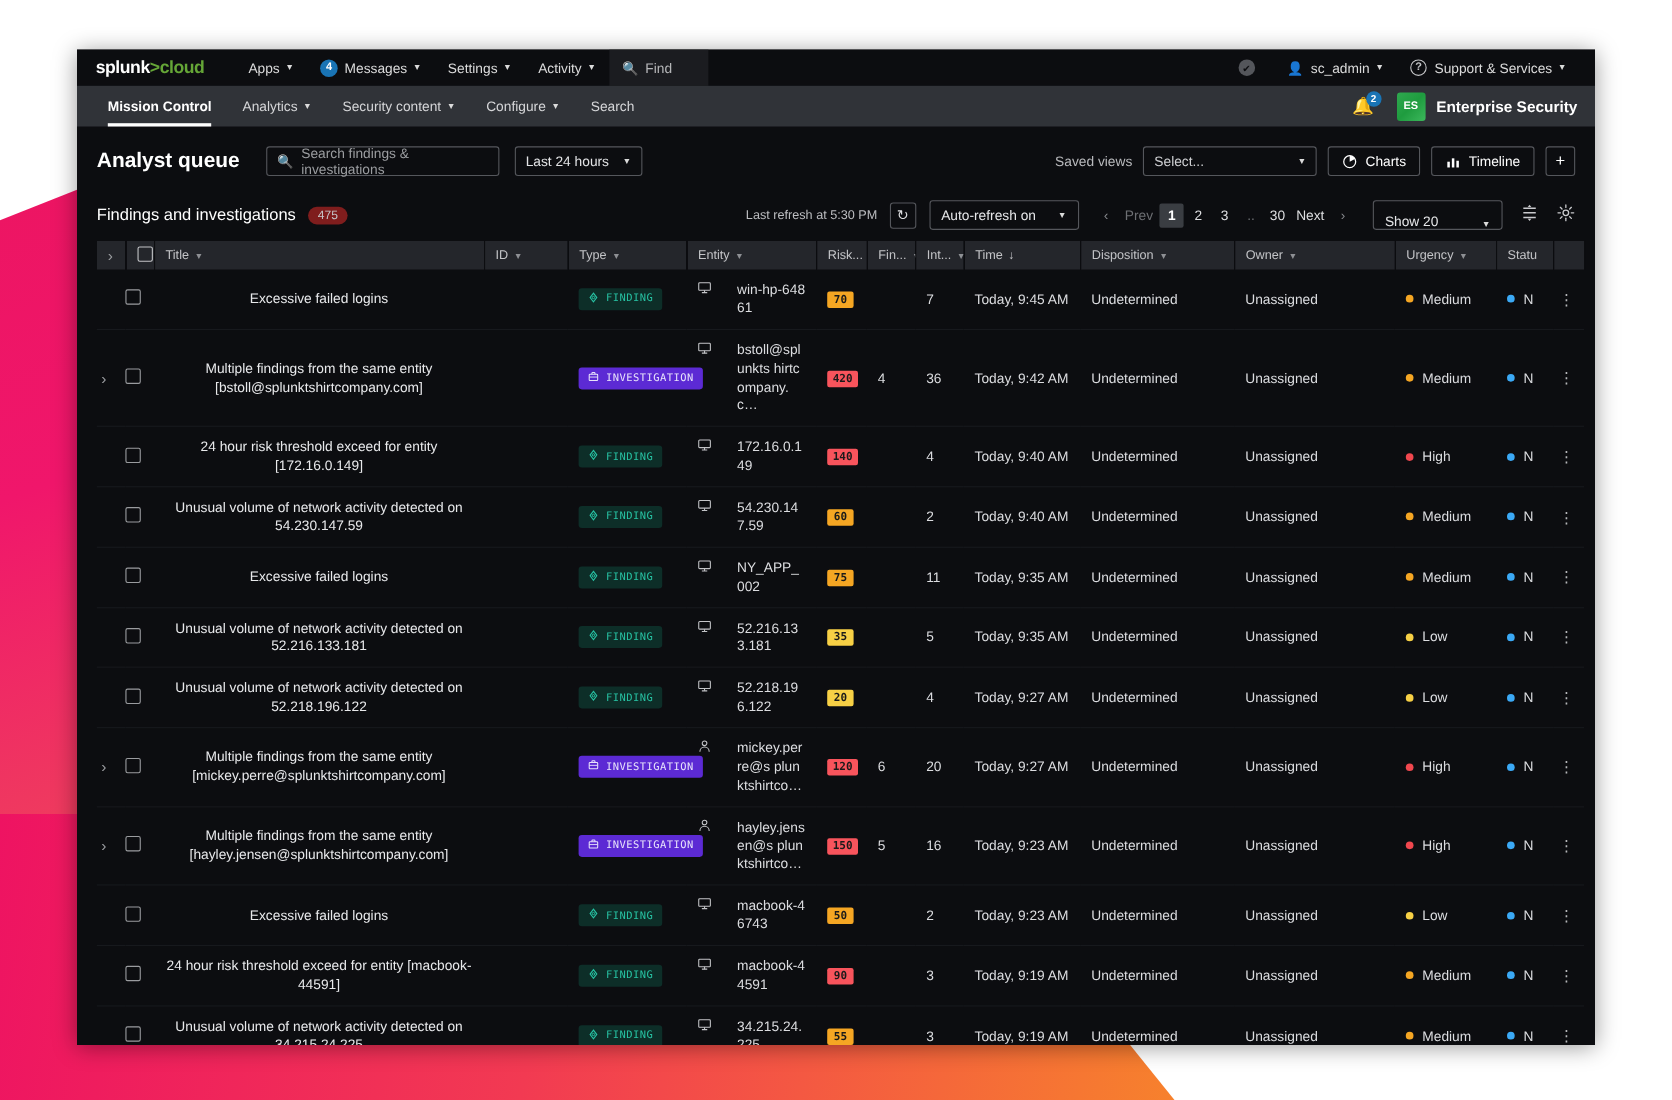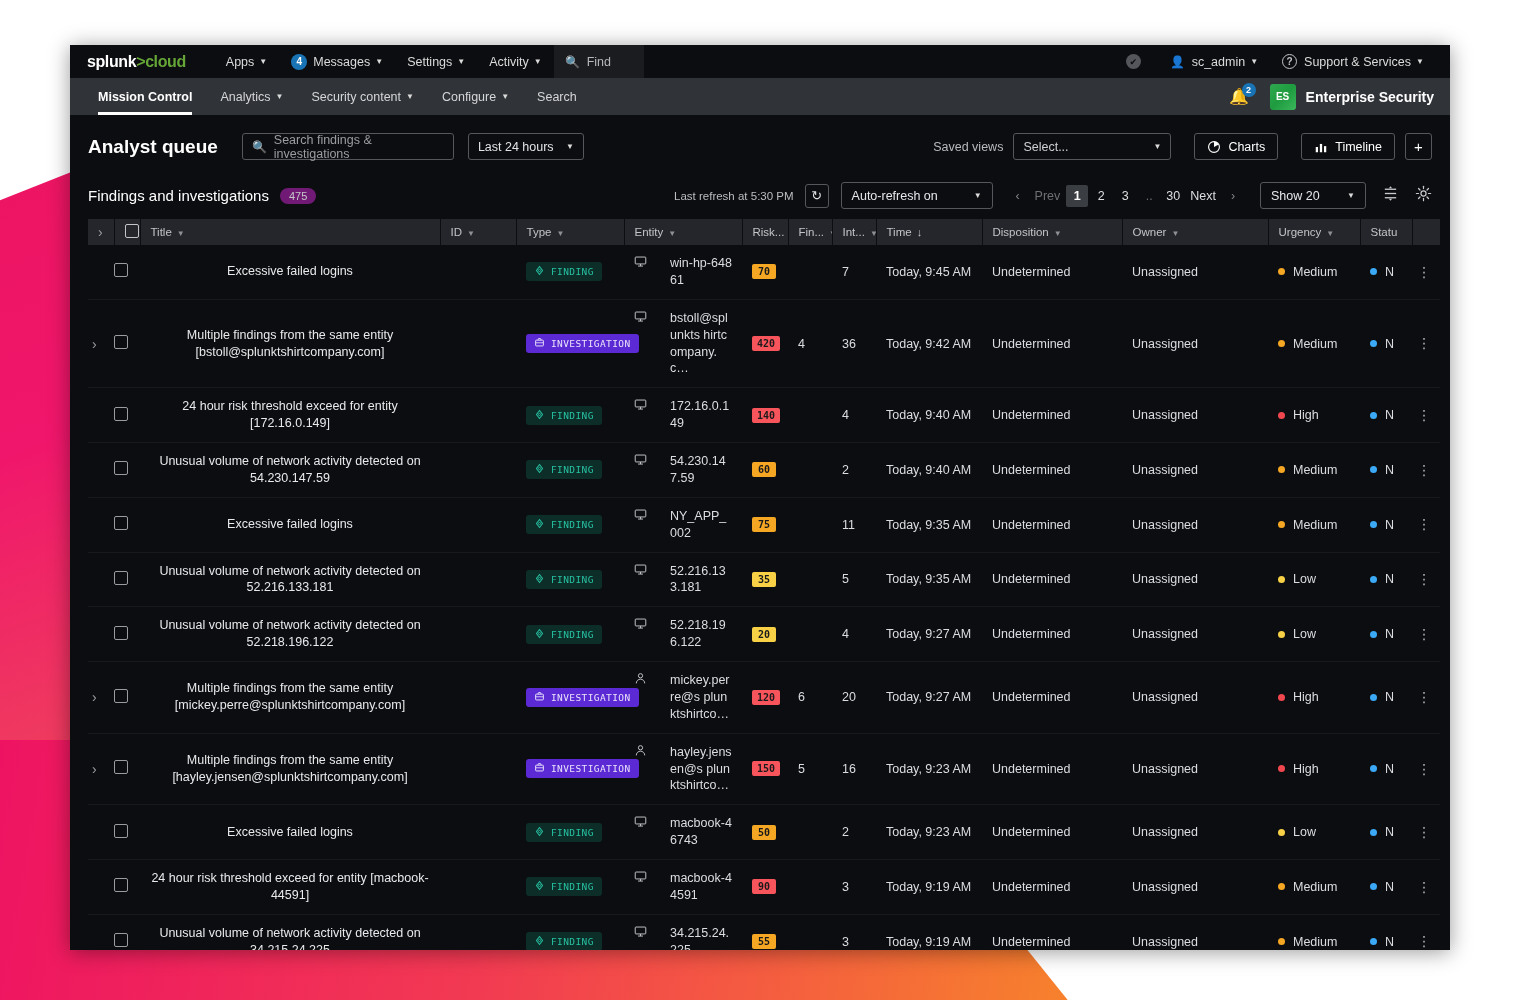--- a/index.html
+++ b/index.html
@@ -127,69 +127,69 @@
   .pagehead-right { margin-left: auto; display: flex; align-items: center; }
   .saved-label { color: #b9babd; font-size: 12.5px; margin-right: 10px; }
   .saved-select {
     width: 158px; height: 27px; border: 1px solid #55575c; border-radius: 3px;
     color: #cfd0d3; font-size: 12.5px; display: flex; align-items: center;
     justify-content: space-between; padding: 0 9px; cursor: pointer;
   }
   .btn-out {
     height: 27px; border: 1px solid #55575c; border-radius: 3px; color: #ffffff;
     font-size: 12.5px; display: flex; align-items: center; padding: 0 12px;
-    margin-left: 23px; cursor: pointer; gap: 7px;
+    margin-left: 10px; cursor: pointer; gap: 7px;
   }
   .btn-sq {
     width: 27px; height: 27px; border: 1px solid #55575c; border-radius: 3px;
     color: #ffffff; font-size: 15px; display: flex; align-items: center;
     justify-content: center; margin-left: 10px; cursor: pointer;
   }
 
   .filterrow { display: flex; align-items: center; margin-top: 13px; gap: 0; }
   .fr-label { color: #9b9da0; font-size: 11.5px; margin-right: 8px; }
   .chip {
     background: #2b2d32; color: #e6e7e9; font-size: 11.5px; border-radius: 3px;
     padding: 4px 9px; cursor: pointer;
   }
   .link-muted { color: #86888c; font-size: 12.5px; margin-left: 18px; cursor: pointer; }
   .link-strong { color: #ffffff; font-size: 12.5px; font-weight: bold; margin-left: 24px; cursor: pointer; }
 
   
   .findhead { display: flex; align-items: center; margin-top: 22px; }
   .fh-title { color: #ffffff; font-size: 15px; font-weight: normal; }
   .count-pill {
-    background: #701a75; color: #c6c7ca; font-size: 11px; border-radius: 9px;
+    background: #7f1d1d; color: #c6c7ca; font-size: 11px; border-radius: 9px;
     padding: 2px 9px; margin-left: 11px;
   }
   .fh-right { margin-left: auto; display: flex; align-items: center; }
   .refresh-text { color: #bcbdc0; font-size: 11.5px; margin-right: 11px; }
   .icon-btn-sq {
     width: 24px; height: 24px; border: 1px solid #55575c; border-radius: 3px;
     display: flex; align-items: center; justify-content: center; cursor: pointer;
     color: #dddee0; font-size: 13px;
   }
   .auto-refresh {
-    margin-left: 12px; height: 27px; width: 152px; border: 1px solid #55575c;
+    margin-left: 12px; height: 27px; width: 136px; border: 1px solid #55575c;
     border-radius: 3px; color: #e6e7e9; font-size: 12.5px; display: flex;
     align-items: center; justify-content: space-between; padding: 0 10px; cursor: pointer;
   }
   .pager { display: flex; align-items: center; margin-left: 14px; gap: 2px; }
   .pg {
     color: #dddee0; font-size: 12.5px; min-width: 22px; height: 22px;
     display: flex; align-items: center; justify-content: center; cursor: pointer;
     border-radius: 2px; padding: 0 4px;
   }
   .pg.dim { color: #6d6f73; }
   .pg.active { background: #3a3d42; color: #ffffff; font-weight: bold; }
   .pg.chev { color: #86888c; }
   .show-select {
-    margin-left: 16px; height: 27px; width: 106px; border: 1px solid #55575c;
+    margin-left: 16px; height: 27px; width: 118px; border: 1px solid #55575c;
     border-radius: 3px; color: #e6e7e9; font-size: 12.5px; display: flex;
-    align-items: center; justify-content: space-between; padding: 0 10px; cursor: pointer;
+    align-items: flex-end; justify-content: space-between; padding: 0 10px; cursor: pointer;
   }
   .plain-ico { margin-left: 16px; color: #c9cacd; font-size: 16px; cursor: pointer; }
 
   
   table.grid { width: 100%; border-collapse: collapse; margin-top: 10px; table-layout: fixed; }
   table.grid thead th {
     background: #24262b; color: #c3c4c7; font-size: 11.5px; font-weight: normal;
     text-align: left; height: 26px; padding: 0 10px; border-right: 1px solid #0c0d10;
     white-space: nowrap; overflow: hidden;
   }

